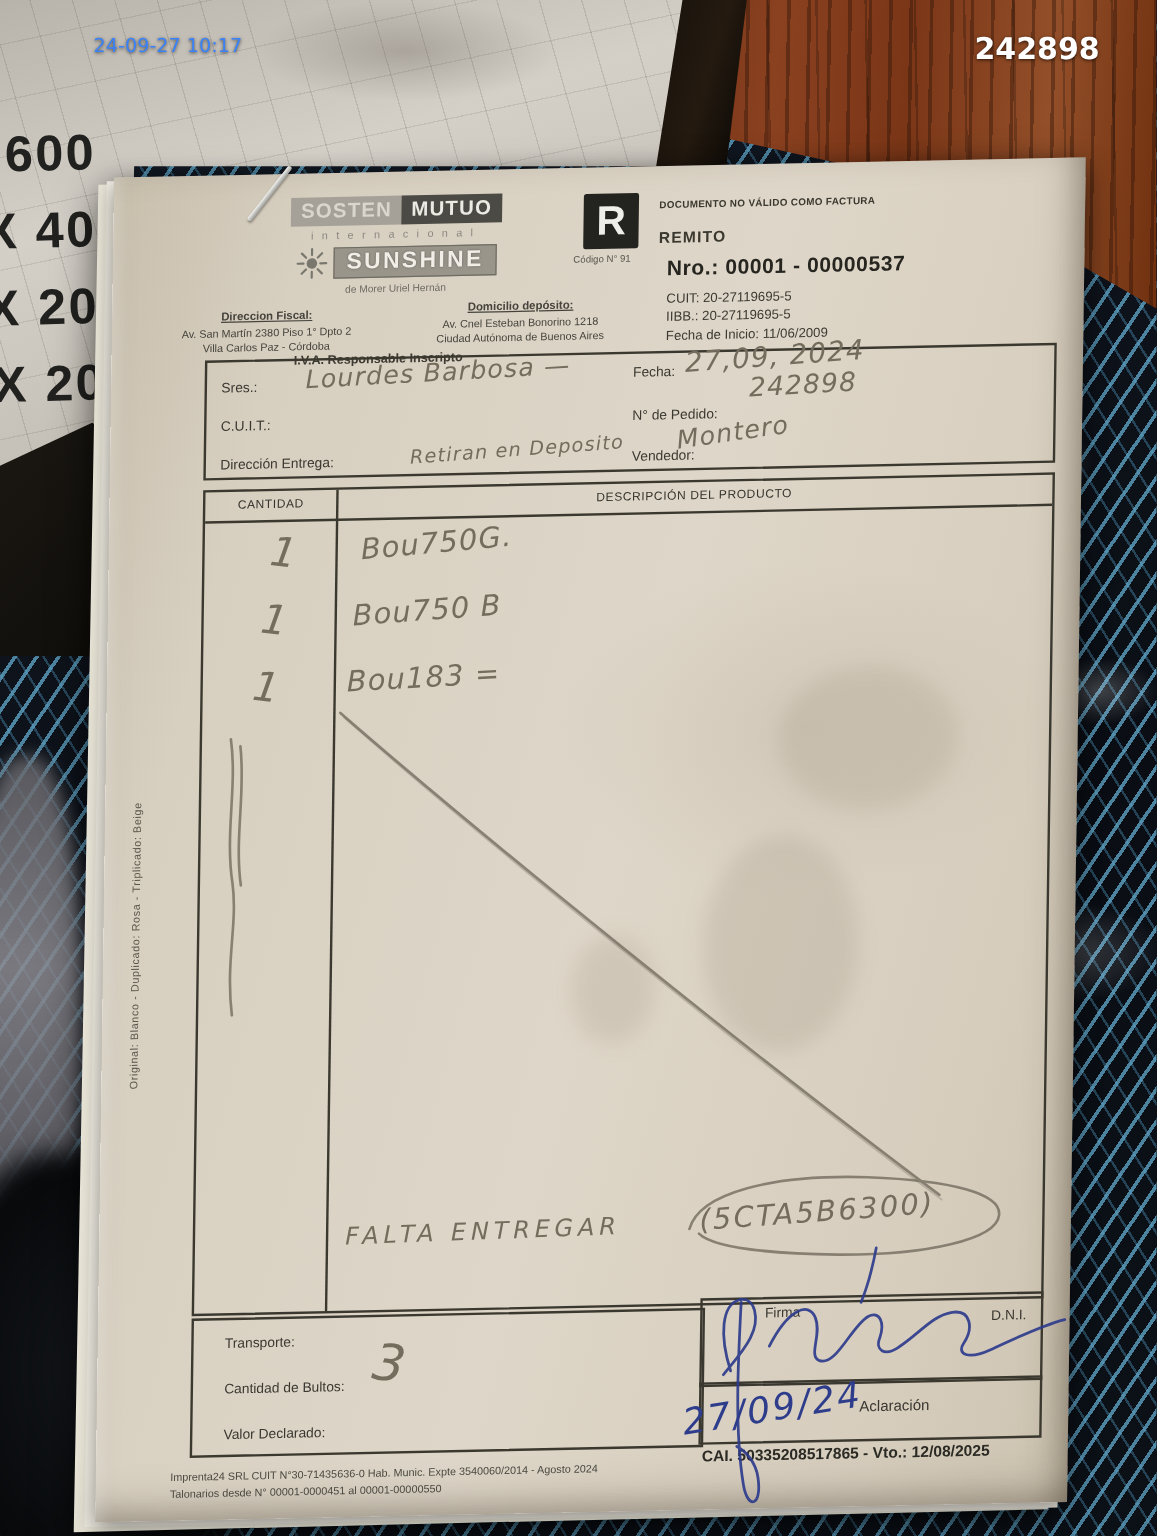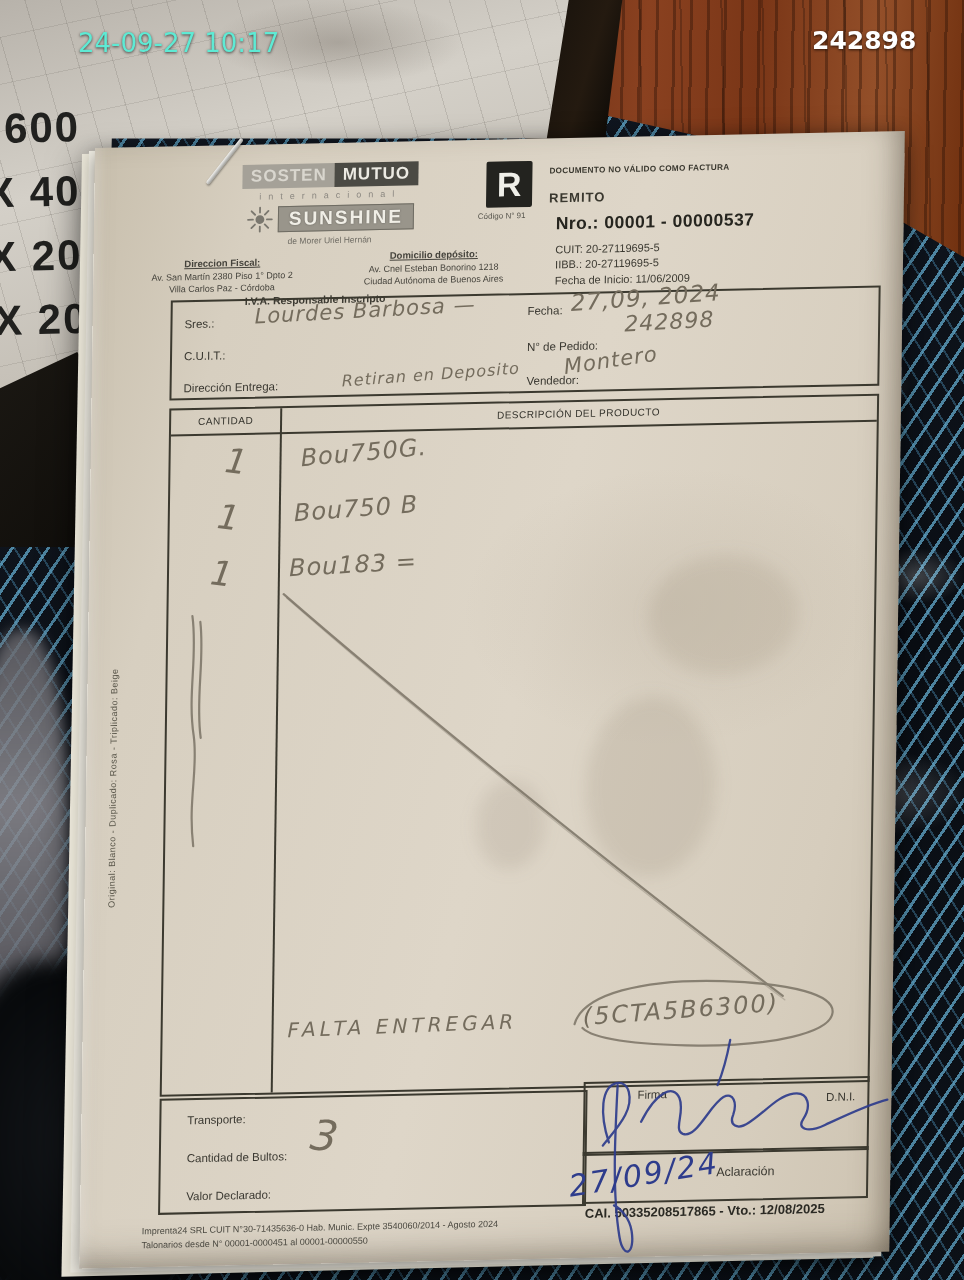--- a/index.html
+++ b/index.html
@@ -124,21 +124,21 @@
   .sideNote{left:22px;top:420px;height:340px;writing-mode:vertical-rl;
     transform:rotate(180deg);font-size:9px;color:#585549;letter-spacing:.5px;}
 
   .footSmall{left:62px;top:1078px;font-size:9px;color:#4a4840;line-height:1.5;}
   .footSmall div{position:static;}
   .footCai{left:505px;top:1068px;font-size:13px;font-weight:bold;color:#2b2a24;}
 
   svg.ink{left:0;top:0;width:810px;height:1120px;pointer-events:none;}
 
   
-  .ts{position:absolute;left:78px;top:28px;font-size:26px;color:#5eead4;
+  .ts{position:absolute;left:78px;top:28px;font-size:16px;color:#3b82f6;
     font-family:"DejaVu Sans",sans-serif;text-shadow:0 1px 3px rgba(0,0,0,.7);}
   .num{position:absolute;left:812px;top:26px;font-size:25px;font-weight:bold;color:#fff;
     font-family:"DejaVu Sans",sans-serif;text-shadow:0 1px 3px rgba(0,0,0,.7);}
   .vignette{position:absolute;inset:0;pointer-events:none;
     background:radial-gradient(140% 120% at 50% 40%, rgba(0,0,0,0) 55%, rgba(0,0,0,.38) 100%);}
 </style>
 </head>
 <body>
 
 <div class="stage">

